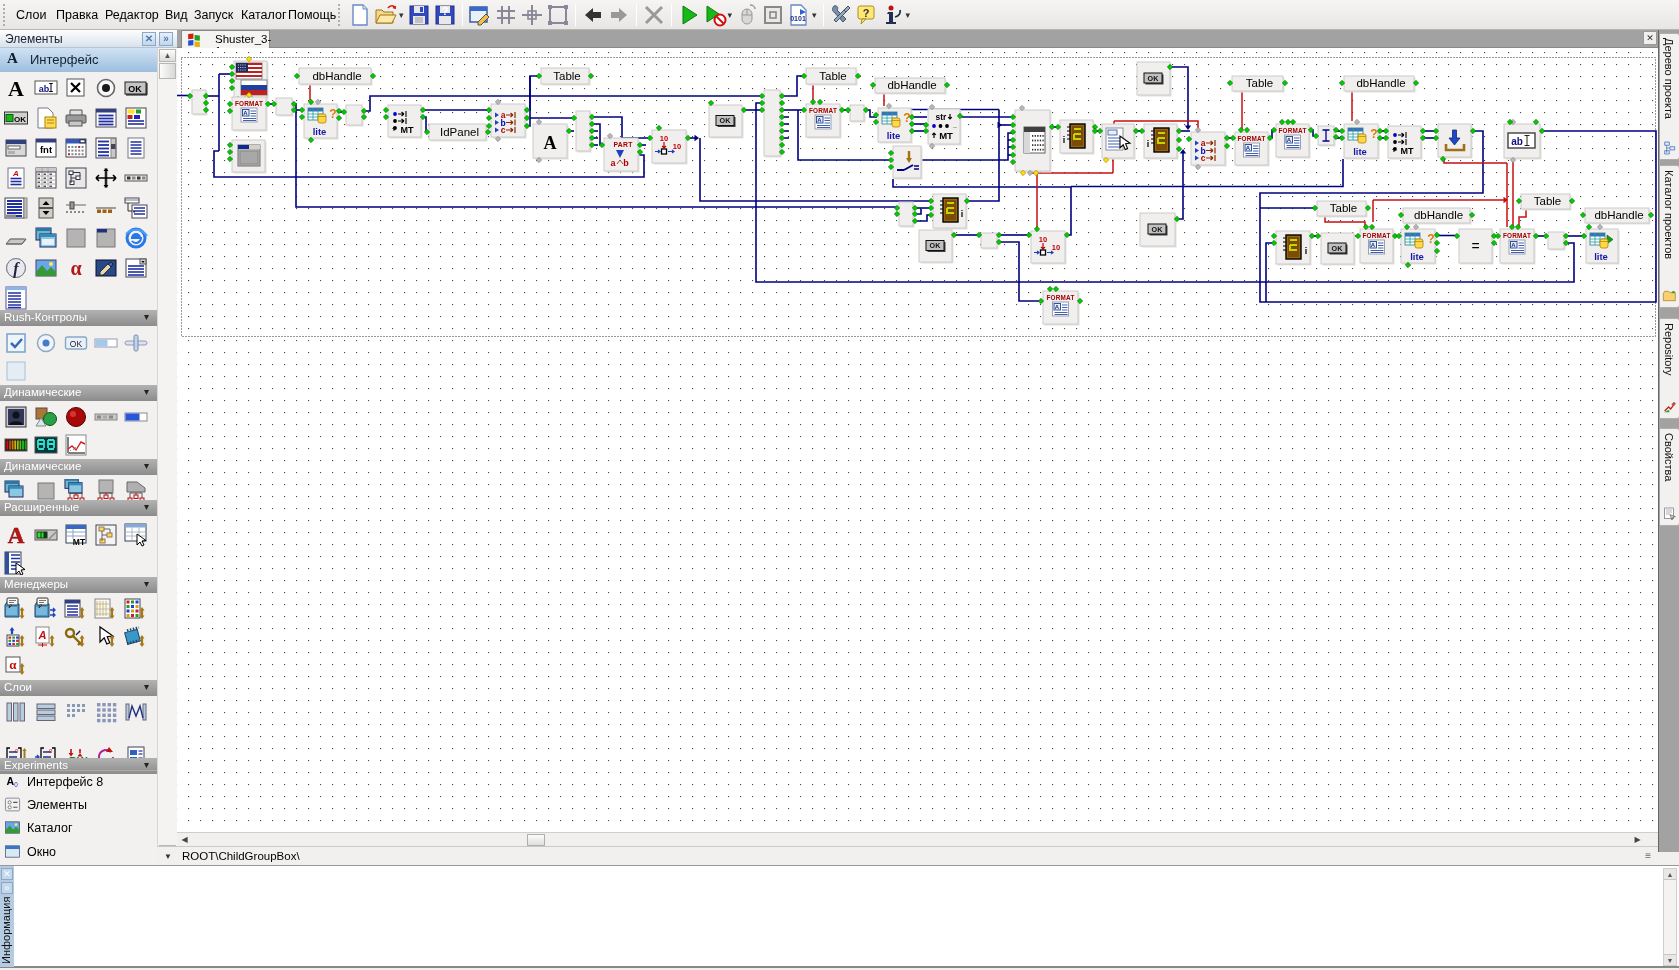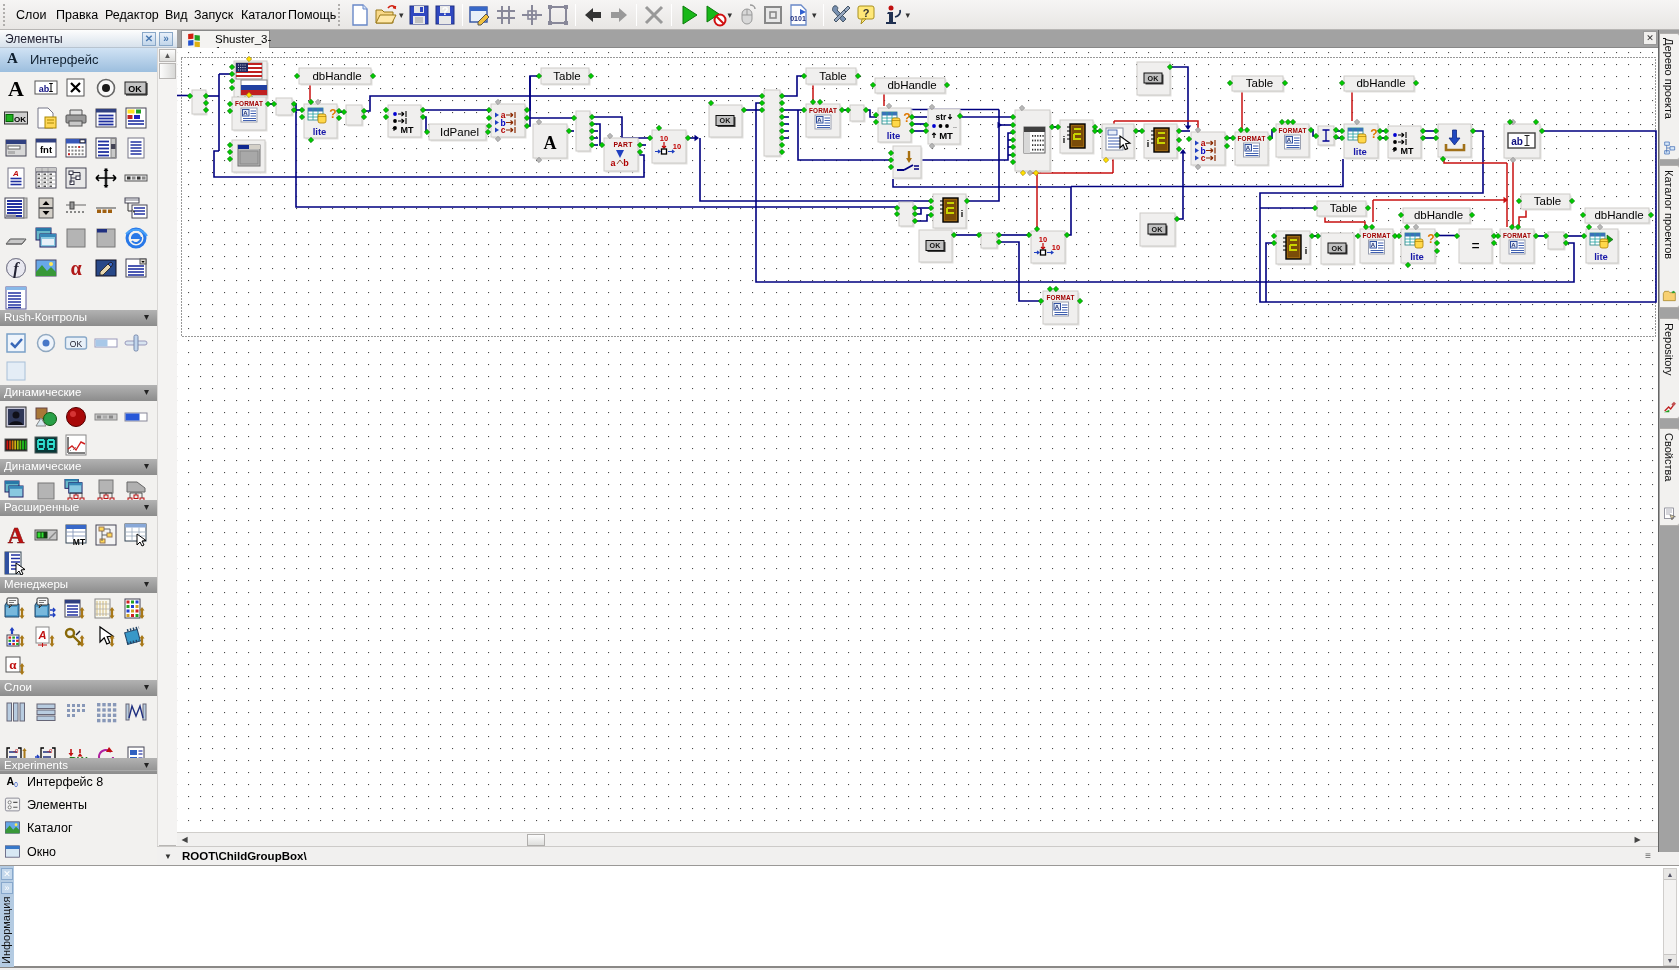--- a/index.html
+++ b/index.html
@@ -26,21 +26,21 @@
 #palscroll { position:absolute; left:157px; top:48px; width:20px; height:816px; background:#f4f3f2; border-left:1px solid #d8d6d4; }
 .sbtn { position:absolute; left:1px; width:17px; height:13px; background:linear-gradient(#fcfcfc,#dcdcda); border:1px solid #b8b6b4; color:#555; font-size:8px; text-align:center; line-height:12px; }
 #tabbar { position:absolute; left:177px; top:30px; width:1481px; height:18px; background:#a2a2a2; border-bottom:1px solid #888; }
 #tab1 { position:absolute; left:4px; top:0px; width:89px; height:18px; background:#f4f3f1; border:1px solid #888; border-bottom:none; font-size:11.5px; padding:2px 0 0 33px; }
 #tabx { position:absolute; right:1px; top:1px; width:14px; height:14px; background:#f0efed; border:1px solid #999; font-size:9px; text-align:center; line-height:12px; color:#333; }
 #canvas { position:absolute; left:177px; top:48px; width:1481px; height:784px; background:#fff; }
 #hsb { position:absolute; left:177px; top:832px; width:1481px; height:14px; background:#f1f0ef; border-top:1px solid #d0cecb; }
 .harr { position:absolute; top:1px; width:13px; height:12px; font-size:8px; color:#444; text-align:center; line-height:12px; }
 #hthumb { position:absolute; left:350px; top:1px; width:18px; height:12px; background:linear-gradient(#fcfcfc,#dededc); border:1px solid #b0aeac; }
 #statusbar { position:absolute; left:157px; top:846px; width:1522px; height:19px; background:#f1f0ef; border-top:1px solid #cccac8; font-size:11.5px; }
-#stext { position:absolute; left:25px; top:3px; color:#000;font-weight:bold; }
+#stext { position:absolute; left:25px; top:3px; color:#000; }
 #sdrop { position:absolute; left:2px; top:2px; width:18px; height:15px; font-size:8px; color:#333; text-align:center; line-height:15px; }
 #bottompanel { position:absolute; left:0; top:865px; width:1679px; height:103px; background:#fff; border-top:1px solid #9a9896; border-bottom:2px solid #8a8886; }
 #bstrip { position:absolute; left:0; top:0; width:14px; height:101px; background:#b4cbe2; }
 .bbtn { position:absolute; left:1px; width:12px; height:12px; background:#c4d8ec; border:1px solid #88a8cc; color:#fff; font-size:9px; line-height:11px; text-align:center; }
 #btext { position:absolute; left:0px; top:34px; width:14px; height:66px; font-size:11px; color:#111; writing-mode:vertical-rl; transform:rotate(180deg); text-align:left; padding-top:2px; }
 #bvsb { position:absolute; right:2px; top:2px; width:14px; height:98px; background:#f4f3f2; border:1px solid #d0cecc; }
 #sidebar { position:absolute; left:1658px; top:30px; width:21px; height:822px; background:#a2a2a2; border-left:1px solid #666; }
 .stab { position:absolute; left:1px; width:20px; background:#f2f1ef; border:1px solid #b0aeac; border-left:none; border-radius:0 3px 3px 0; }
 .stxt { writing-mode:vertical-rl; font-size:11px; color:#111; padding:4px 0 0 3px; overflow:hidden; }
 #sidebot { position:absolute; left:1658px; top:852px; width:21px; height:13px; background:#f1f0ef; }

